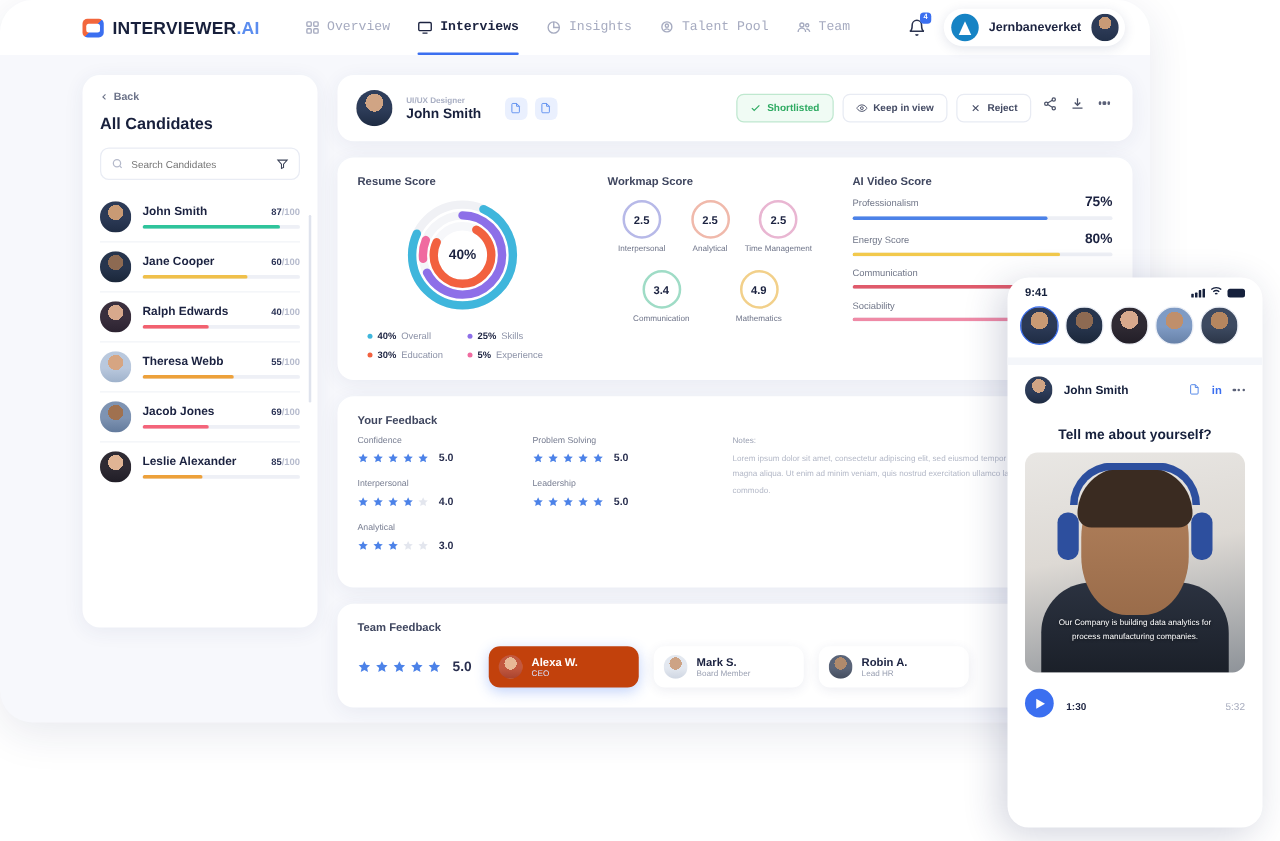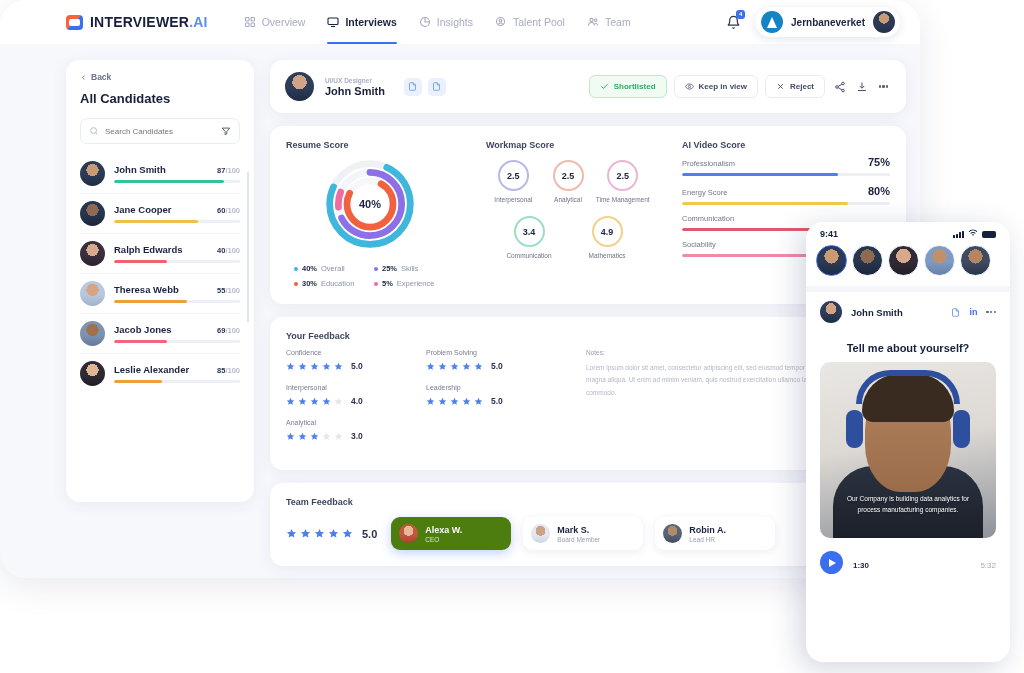--- a/index.html
+++ b/index.html
@@ -32,21 +32,21 @@
     background: linear-gradient(135deg,#f2663c 0%,#f2663c 50%,#3b6ff0 50%,#3b6ff0 100%);
     position: relative; flex: none;
   }
   .brand-mark::after {
     content:""; position:absolute; left:3px; top:4px;
     width:11px; height:7px; background:#fff; border-radius:2px;
   }
   .brand-text { font-size: 14px; font-weight: 700; letter-spacing: .2px; color: #18203c; }
   .brand-text .ai { color: #5b8def; font-weight: 600; }
 
-  .nav { display: flex; align-items: center; gap: 22px; margin-left: 36px; }
+  .nav { display: flex; align-items: center; gap: 22px; margin-left: 36px; font-family: Liberation Mono, monospace; }
   .nav-item {
     display: flex; align-items: center; gap: 6px;
     font-size: 10.5px; color: #a6abc0; cursor: pointer;
     height: 44px; position: relative;
   }
   .nav-item.active { color: #1c2340; font-weight: 600; }
   .nav-item.active::after {
     content:""; position:absolute; left:0; right:0; bottom:0;
     height: 2.5px; background:#3b6ff0; border-radius:2px;
   }
@@ -156,21 +156,21 @@
     background-color:#e2c9a8;
   }
   .profile-role { font-size:6.5px; color:#aab0c4; font-weight:600; margin-bottom:1px; }
   .profile-name { font-size:11px; font-weight:700; color:#18203c; }
   .doc-btns { display:flex; gap:6px; margin-left:8px; }
   .doc-btn {
     width:18px; height:18px; border-radius:5px; background:#eaf0fe;
     display:flex; align-items:center; justify-content:center; cursor:pointer;
   }
   .doc-btn svg { width:9px; height:9px; display:block; }
-  .actions { margin-left:auto; display:flex; align-items:center; gap:7px; }
+  .actions { margin-left:auto; display:flex; align-items:flex-start; gap:7px; }
   .btn {
     display:flex; align-items:center; gap:5px;
     height:23px; padding:0 10px; border-radius:6px;
     font-size:8px; font-weight:600; cursor:pointer; white-space:nowrap;
     border:1px solid #e8ebf3; background:#fff; color:#444b64;
   }
   .btn.shortlisted { background:#f0fbf4; border-color:#bfe8cf; color:#2fab63; }
   .btn svg { width:9px; height:9px; display:block; }
   .icon-btn { width:15px; height:15px; cursor:pointer; display:flex; align-items:center; justify-content:center; }
   .icon-btn svg { width:12px; height:12px; display:block; }
@@ -237,21 +237,21 @@
   .tf-card { padding:14px 16px 16px; }
   .tf-row { display:flex; align-items:center; gap:14px; margin-top:10px; }
   .tf-stars { display:flex; align-items:center; gap:3px; }
   .tf-num { font-size:11px; font-weight:700; color:#2a3050; margin-left:6px; }
   .tf-chips { display:flex; gap:12px; flex:1; }
   .tf-chip {
     display:flex; align-items:center; gap:7px;
     border-radius:9px; padding:7px 14px 7px 8px; cursor:pointer;
     background:#fff; box-shadow:0 2px 9px rgba(40,55,110,.09); min-width:120px;
   }
-  .tf-chip.active { background:#4d7c0f; box-shadow:0 3px 11px rgba(59,111,240,.33);align-items:center; }
+  .tf-chip.active { background:#c2410c; box-shadow:0 3px 11px rgba(59,111,240,.33);align-items:center; }
   .tf-av { width:19px; height:19px; border-radius:50%; flex:none; background-color:#dbe3ef; }
   .tf-name { font-size:9px; font-weight:700; color:#1b2240; }
   .tf-chip.active .tf-name { color:#fff; }
   .tf-sub { font-size:6.5px; color:#9aa0b2; margin-top:1px; }
   .tf-chip.active .tf-sub { color:#d6e2ff; }
 
   
   .phone {
     position:absolute; left:806px; top:222px;
     width:204px; height:440px;

